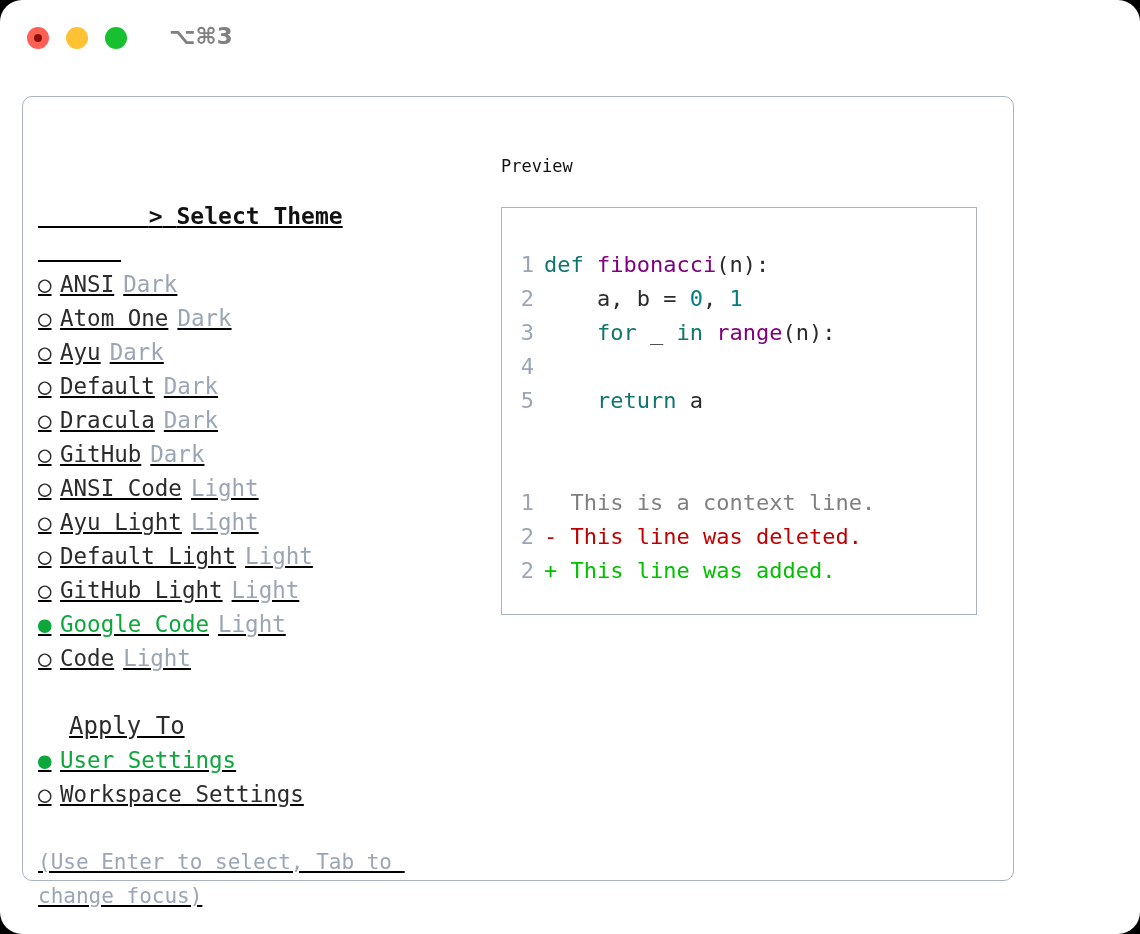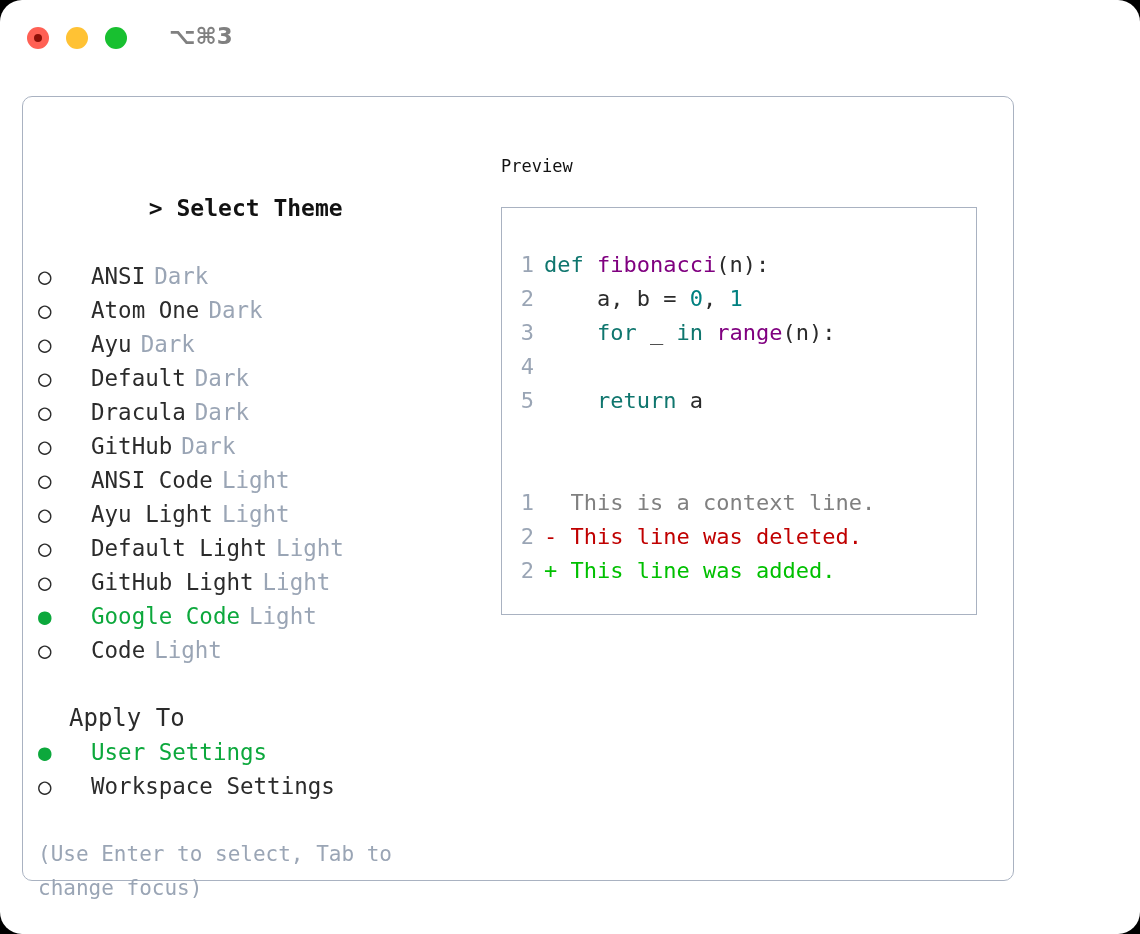--- a/index.html
+++ b/index.html
@@ -83,22 +83,23 @@
     height: 785px;
     border: 1.6px solid #a9b2c1;
     border-radius: 10px;
     background: #ffffff;
   }
 
   
   #left-col {
     position: absolute;
     left: 15px;
-    top: 60px;
+    top: 68px;
     width: 460px;
+    text-decoration: underline;
   }
 
   .section-head {
     font-size: 23px;
     font-weight: 700;
     color: #121212;
     line-height: 34px;
     white-space: pre;
   }
   .section-head .caret { font-weight: 700; }
@@ -115,21 +116,21 @@
     display: inline-block;
     width: 22px;
     flex: 0 0 22px;
     text-align: left;
     font-size: 22.5px;
     line-height: 34px;
   }
   .bullet.on  { color: #0ca83c; }
   .bullet.off { color: #2b2b2b; }
 
-  .opt-label       { color: #2b2b2b; margin-left: 31px; }
+  .opt-label       { color: #2b2b2b; }
   .opt-label.sel   { color: #0ca83c; }
   .opt-tag         { color: #9aa5b5; margin-left: 9px; }
 
   .spacer-sm { height: 34px; }
 
   .applyto-head {
     font-size: 24px;
     color: #2b2b2b;
     line-height: 34px;
     padding-left: 31px;

